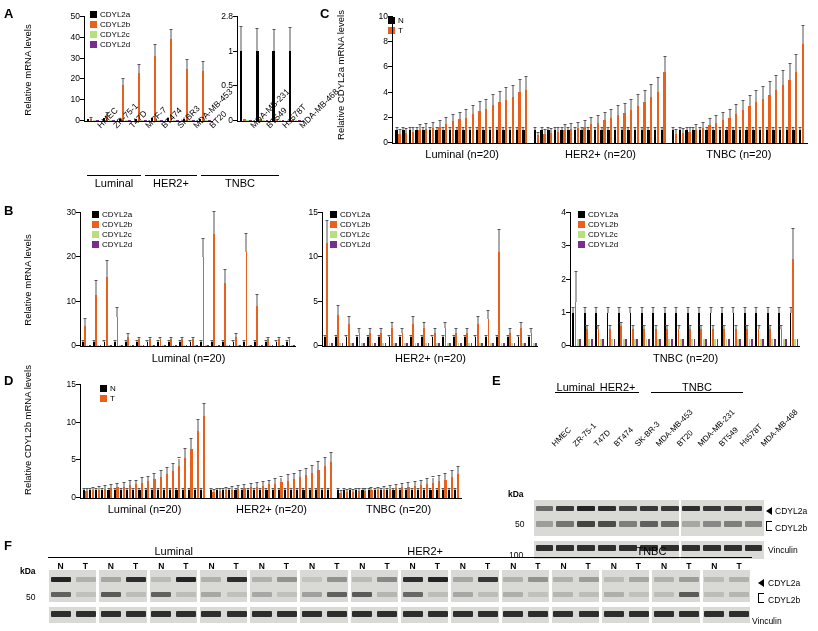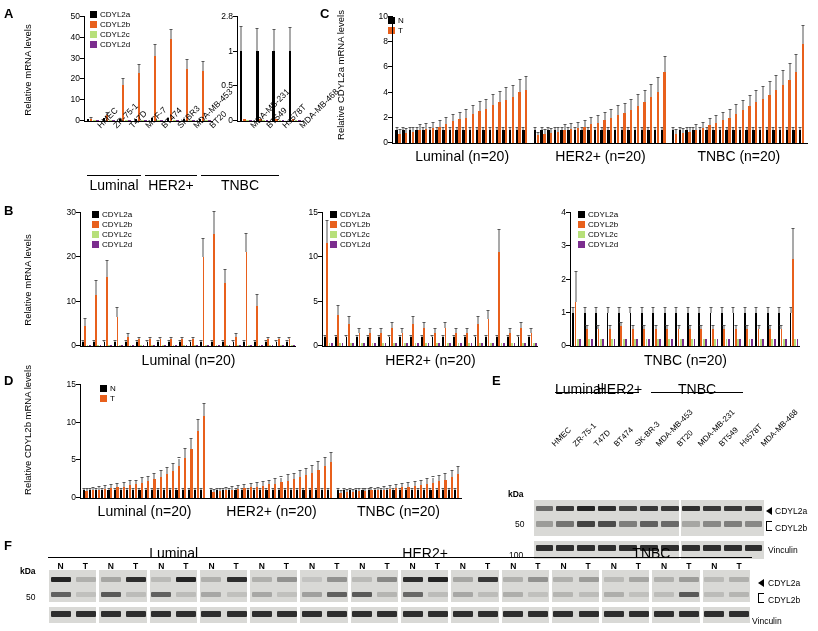--- a/index.html
+++ b/index.html
@@ -13,21 +13,21 @@
   .rot{transform-origin:0 0;transform:rotate(-90deg);white-space:nowrap;}
   .legend{position:absolute;font-size:8px;}
   .legend div{display:flex;align-items:center;margin-bottom:1px;line-height:9px;}
   .sw{width:7px;height:7px;margin-right:3px;display:inline-block;}
   .grp{display:flex;align-items:flex-end;height:100%;position:relative;}
   .bar{position:relative;display:inline-block;}
   .bar .err{position:absolute;left:50%;width:1px;background:#555;transform:translateX(-50%);}
   .bar .cap{position:absolute;left:50%;width:5px;height:1px;background:#555;transform:translateX(-50%);}
   .xlabrot{position:absolute;font-size:8.5px;white-space:nowrap;transform-origin:left top;transform:rotate(-45deg);}
   .underline{position:absolute;height:1px;background:#000;}
-  .grouplab{position:absolute;font-size:14px;text-align:center;}
+  .grouplab{position:absolute;font-size:11px;text-align:center;}
   .blot{position:absolute;background:#d9d9d6;}
   .blotband{position:absolute;background:#111;border-radius:1px;}
   .blottext{position:absolute;font-size:8.5px;}
   .smallrot{position:absolute;font-size:8px;white-space:nowrap;transform-origin:left top;transform:rotate(-45deg);}
 </style>
 </head>
 <body>
 
 <div class="plabel" style="left:4px;top:6px;">A</div>
 

